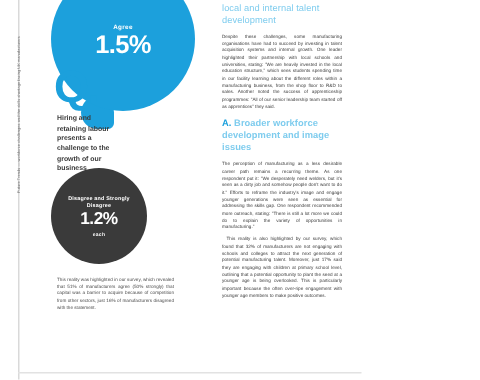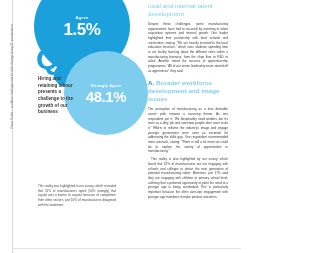--- a/index.html
+++ b/index.html
@@ -247,25 +247,26 @@
 
   <div id="infographic">
 
     <div id="bubble-tail"></div>
 
     <div class="bubble" id="bubble-agree">
       <div class="b-label">Agree</div>
       <div class="b-value">1.5%</div>
     </div>
 
-    <div class="bubble" id="bubble-strongly-agree">
-      <div class="b-label">Strongly Agree</div>
-      <div class="b-value">48.1%</div>
+
+    <div class="bubble" id="bubble-disagree">
+      <div class="b-label">Disagree and Strongly Disagree</div>
+      <div class="b-value">1.2%</div>
+      <div class="b-sub">each</div>
     </div>
-
 
     <div id="q-mark">Q.</div>
 
     <div id="question-text">Hiring and retaining labour presents a challenge to the growth of our business</div>
   </div>
 
   <div id="caption">This reality was highlighted in our survey, which revealed that 51% of manufacturers agree (50% strongly) that capital was a barrier to acquire because of competition from other sectors, just 16% of manufacturers disagreed with the statement.</div>
 
   <div id="right-col">
 

